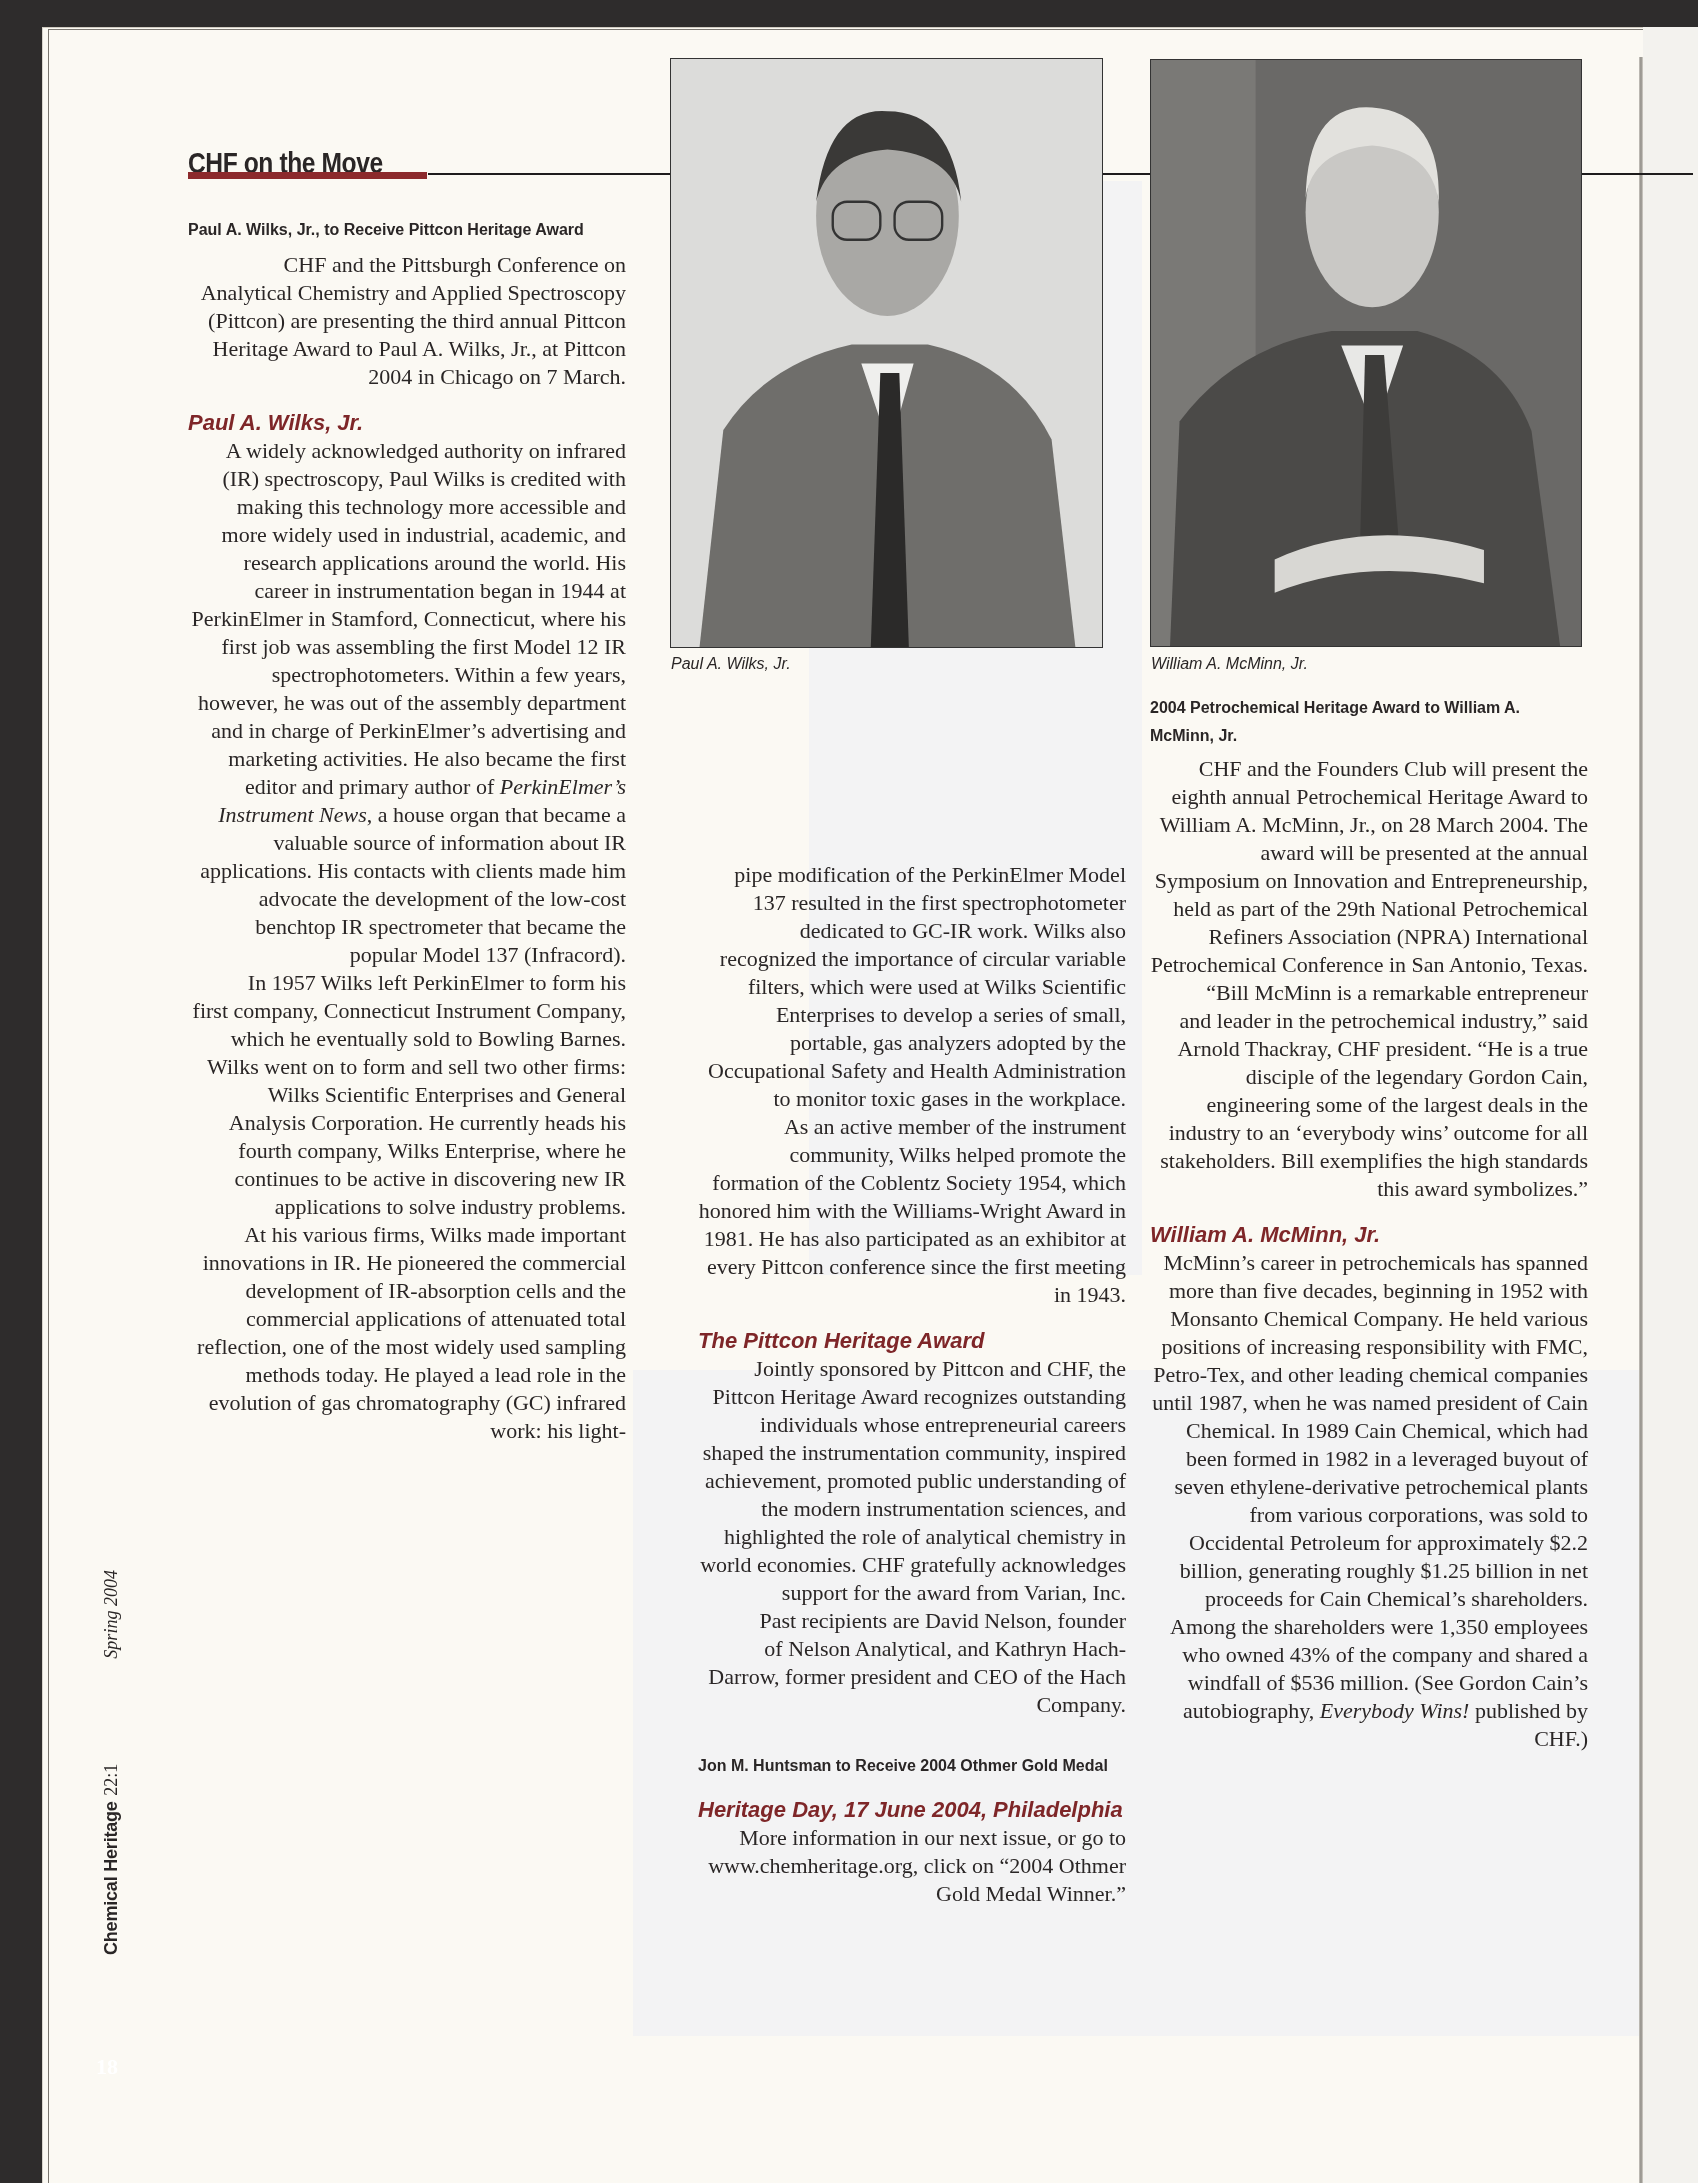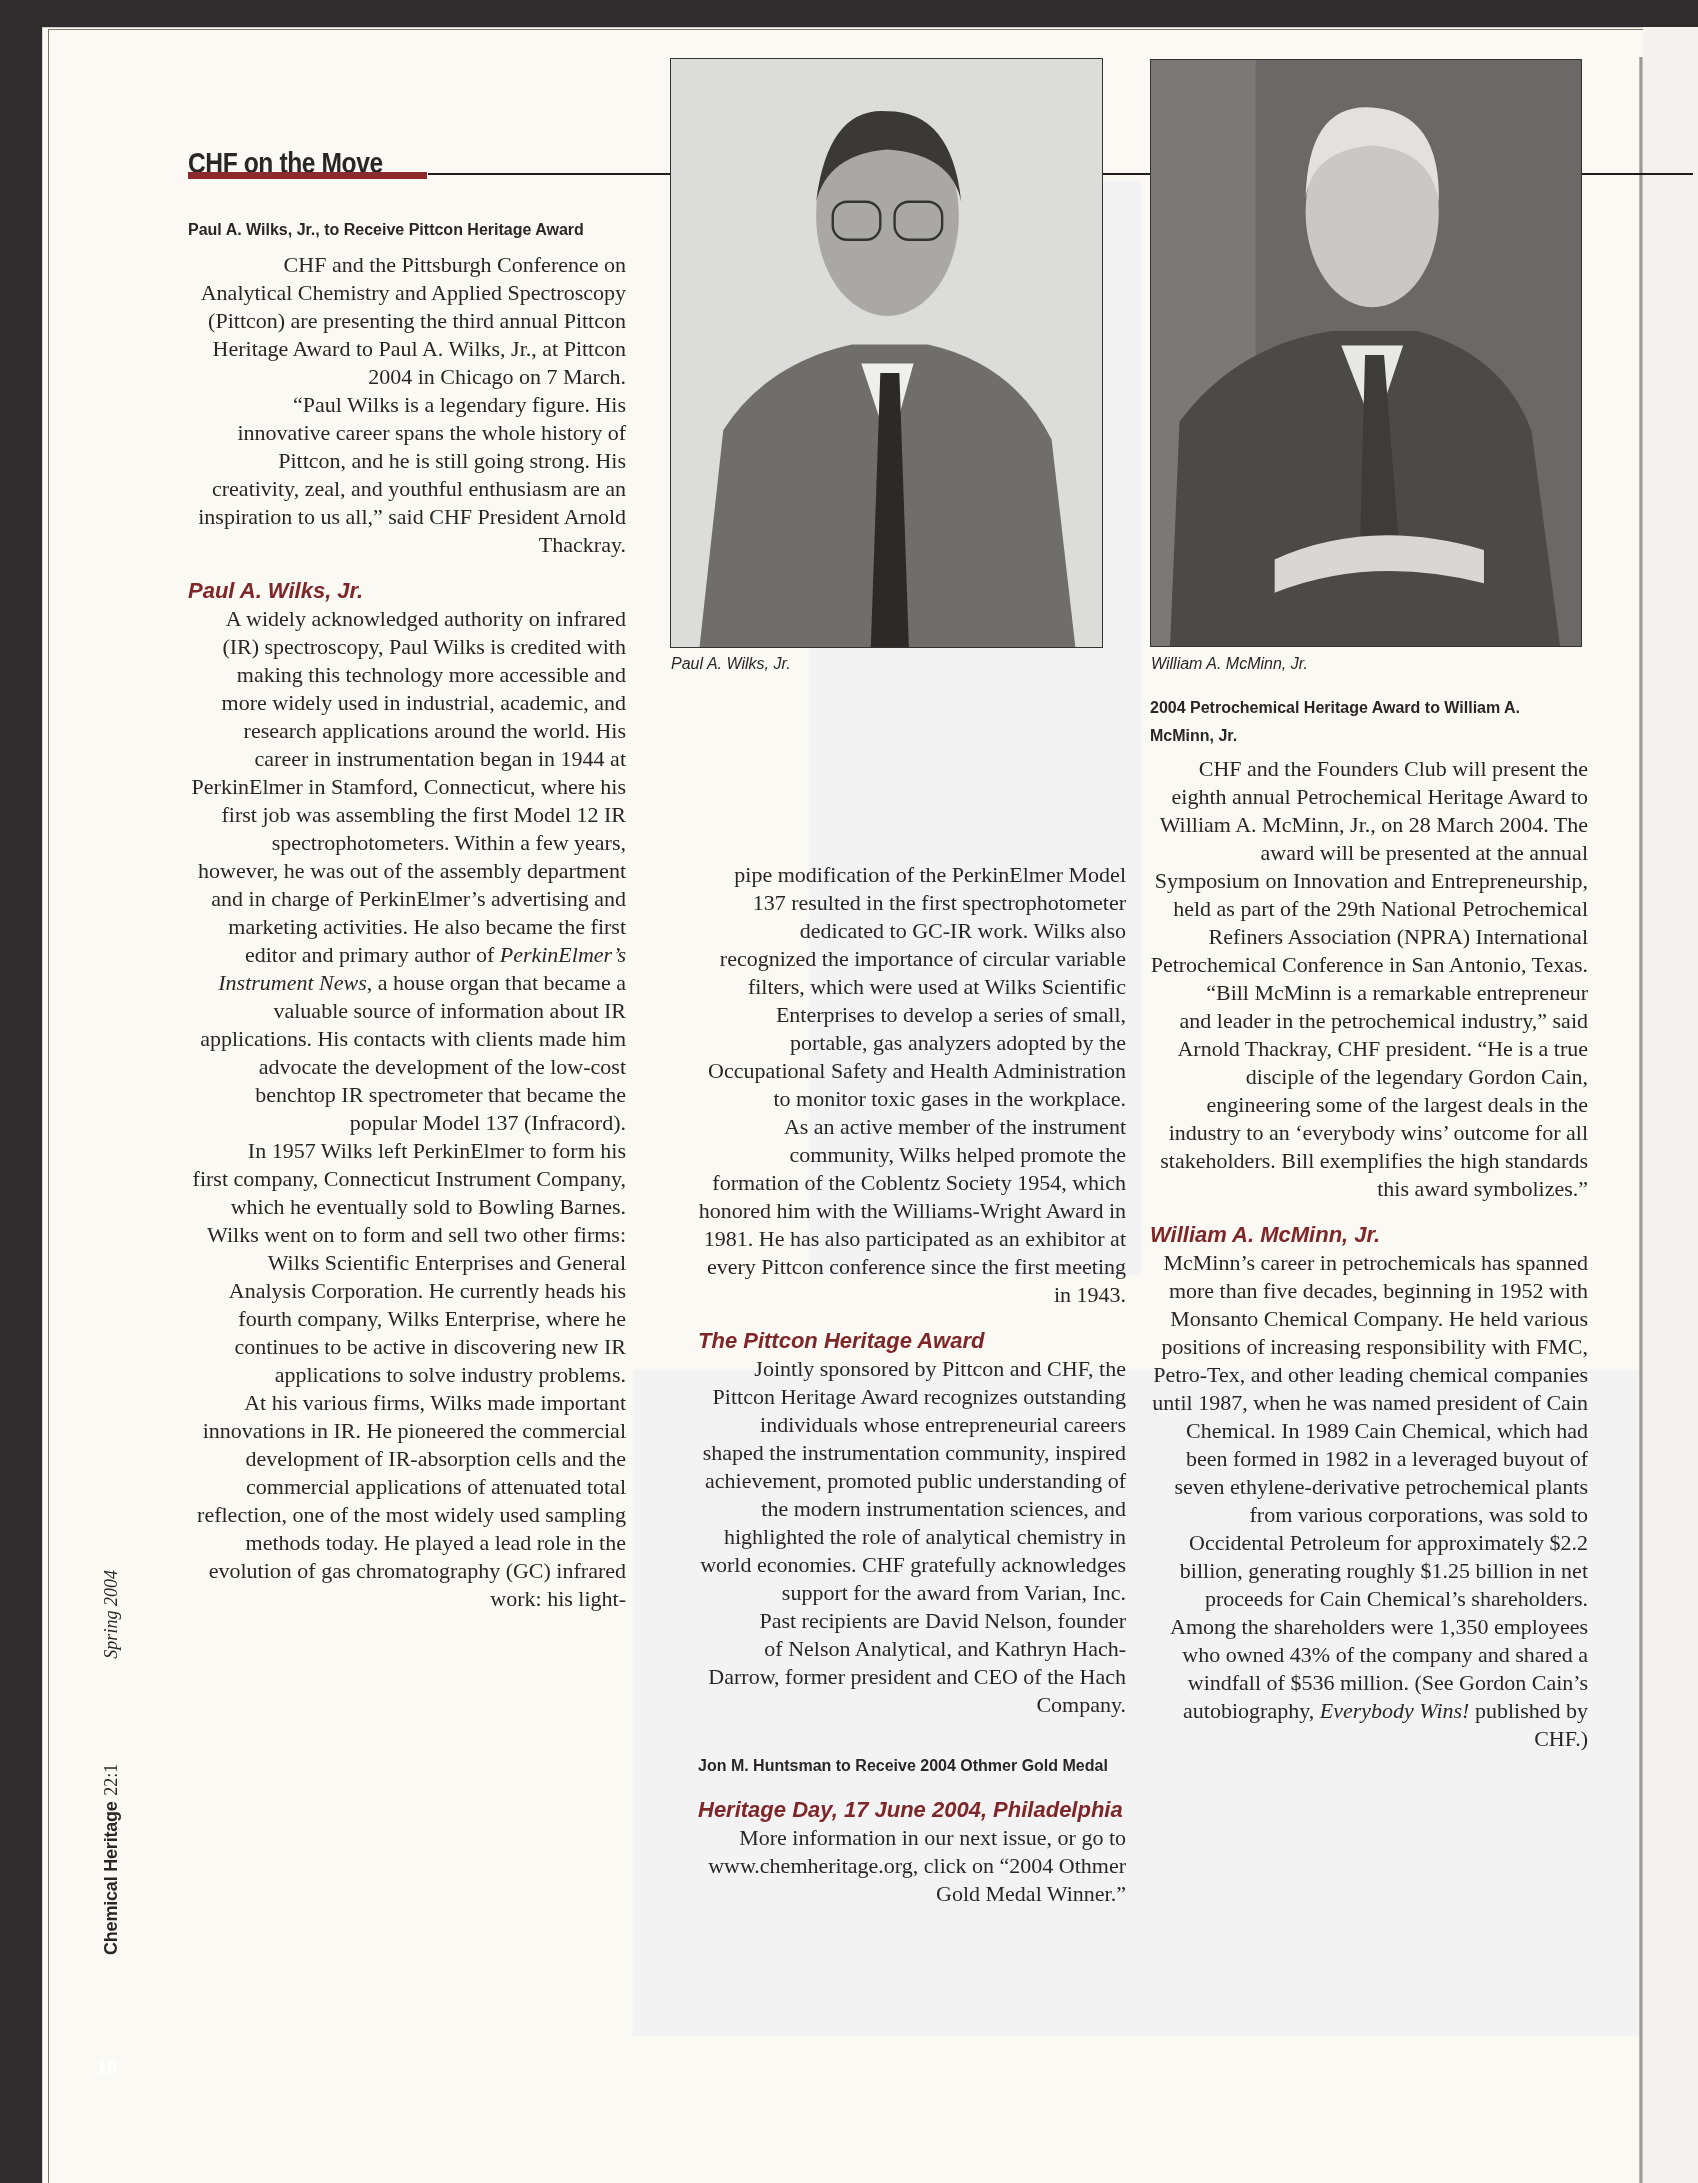--- a/index.html
+++ b/index.html
@@ -140,21 +140,20 @@
     <ellipse cx="465" cy="320" rx="140" ry="200" fill="#c9c8c5"></ellipse>
     <path d="M325 290 Q330 90 465 100 Q610 110 605 300 Q590 190 465 180 Q340 190 325 290 Z" fill="#e2e1dd"></path>
     <path d="M260 1050 Q460 960 700 1030 L700 1100 Q460 1040 260 1120 Z" fill="#d8d7d3"></path>
   </svg>
 </div>
 <div class="caption caption-2">William A. McMinn, Jr.</div>
 
 <div class="col col-1">
   <h2 class="headline">Paul A. Wilks, Jr., to Receive Pittcon Heritage Award</h2>
   <p>CHF and the Pittsburgh Conference on Analytical Chemistry and Applied Spectroscopy (Pittcon) are presenting the third annual Pittcon Heritage Award to Paul A. Wilks, Jr., at Pittcon 2004 in Chicago on 7 March.</p>
-  <p class="indent">“Paul Wilks is a legendary figure. His innovative career spans the whole history of Pittcon, and he is still going strong. His creativity, zeal, and youthful enthusiasm are an inspiration to us all,” said CHF President Arnold Thackray.</p>
   <h3 class="subhead">Paul A. Wilks, Jr.</h3>
   <p><span>A widely acknowledged authority on infrared (IR) spectroscopy, Paul Wilks is credited with making this technology more accessible and more widely used in industrial, academic, and research applications around the world. His career in instrumentation began in 1944 at PerkinElmer in Stamford, Connecticut, where his first job was assembling the first Model 12 IR spectrophotometers. Within a few years, however, he was out of the assembly department and in charge of PerkinElmer’s advertising and marketing activities. He also became the first editor and primary author of </span><em class="title">PerkinElmer’s Instrument News</em><span>, a house organ that became a valuable source of information about IR applications. His contacts with clients made him advocate the development of the low-cost benchtop IR spectrometer that became the popular Model 137 (Infracord).</span></p>
   <p class="indent">In 1957 Wilks left PerkinElmer to form his first company, Connecticut Instrument Company, which he eventually sold to Bowling Barnes. Wilks went on to form and sell two other firms: Wilks Scientific Enterprises and General Analysis Corporation. He currently heads his fourth company, Wilks Enterprise, where he continues to be active in discovering new IR applications to solve industry problems.</p>
   <p class="indent">At his various firms, Wilks made important innovations in IR. He pioneered the commercial development of IR-absorption cells and the commercial applications of attenuated total reflection, one of the most widely used sampling methods today. He played a lead role in the evolution of gas chromatography (GC) infrared work: his light-</p>
 </div>
 
 <div class="col col-2">
   <p>pipe modification of the PerkinElmer Model 137 resulted in the first spectrophotometer dedicated to GC-IR work. Wilks also recognized the importance of circular variable filters, which were used at Wilks Scientific Enterprises to develop a series of small, portable, gas analyzers adopted by the Occupational Safety and Health Administration to monitor toxic gases in the workplace.</p>
   <p class="indent">As an active member of the instrument community, Wilks helped promote the formation of the Coblentz Society 1954, which honored him with the Williams-Wright Award in 1981. He has also participated as an exhibitor at every Pittcon conference since the first meeting in 1943.</p>
   <h3 class="subhead">The Pittcon Heritage Award</h3>

